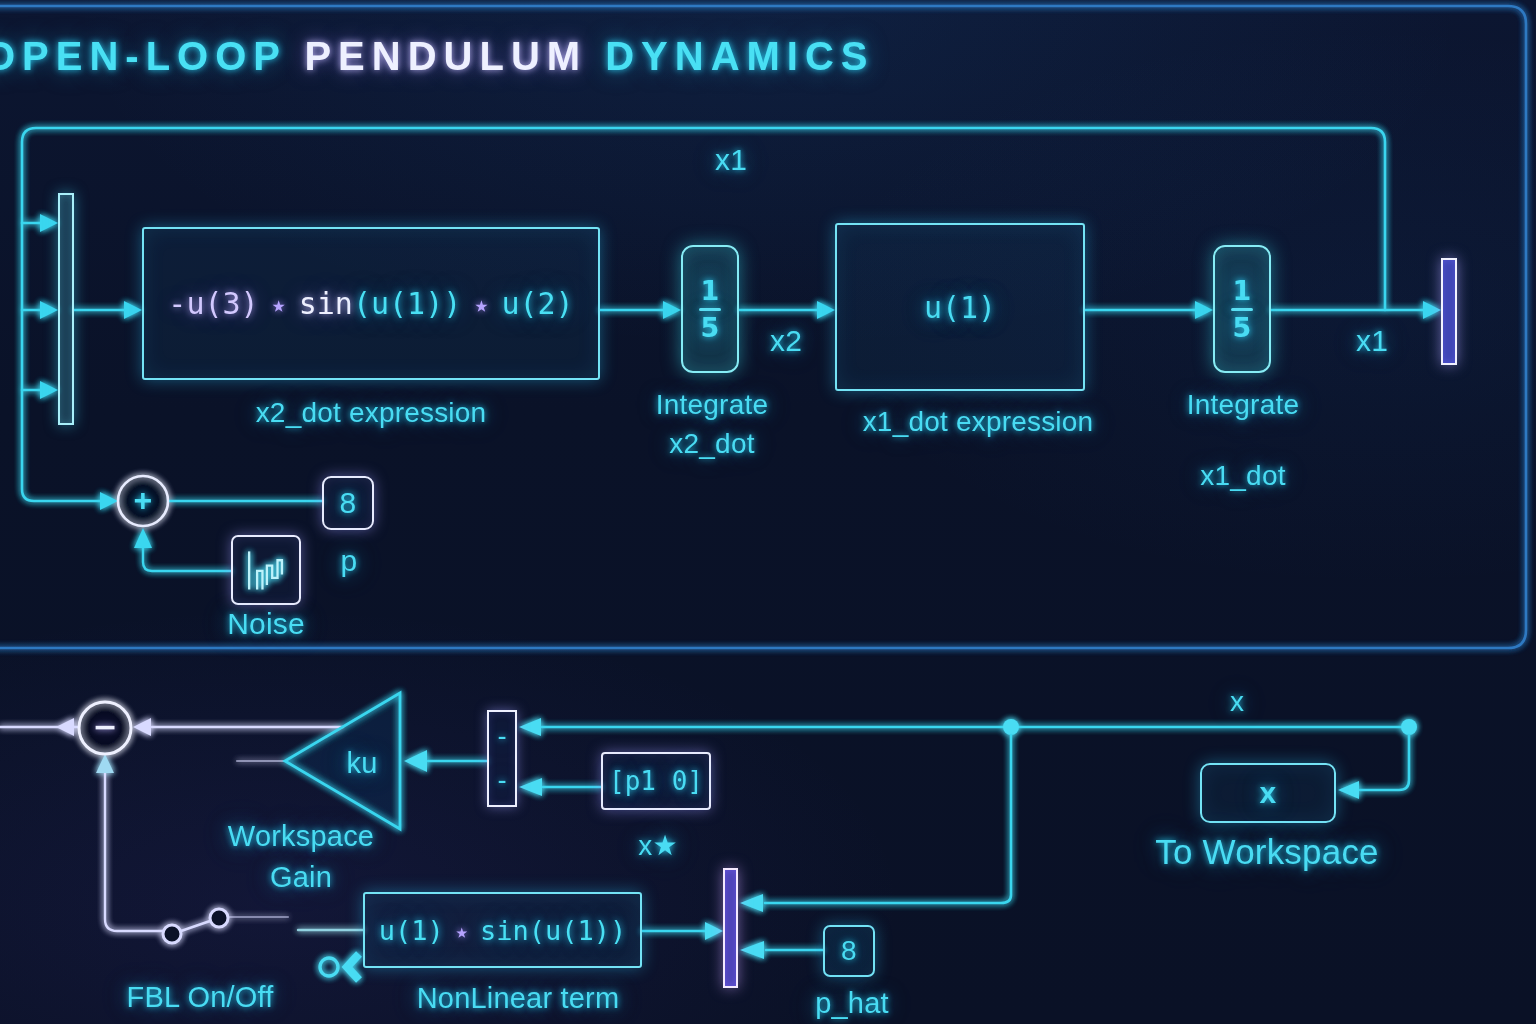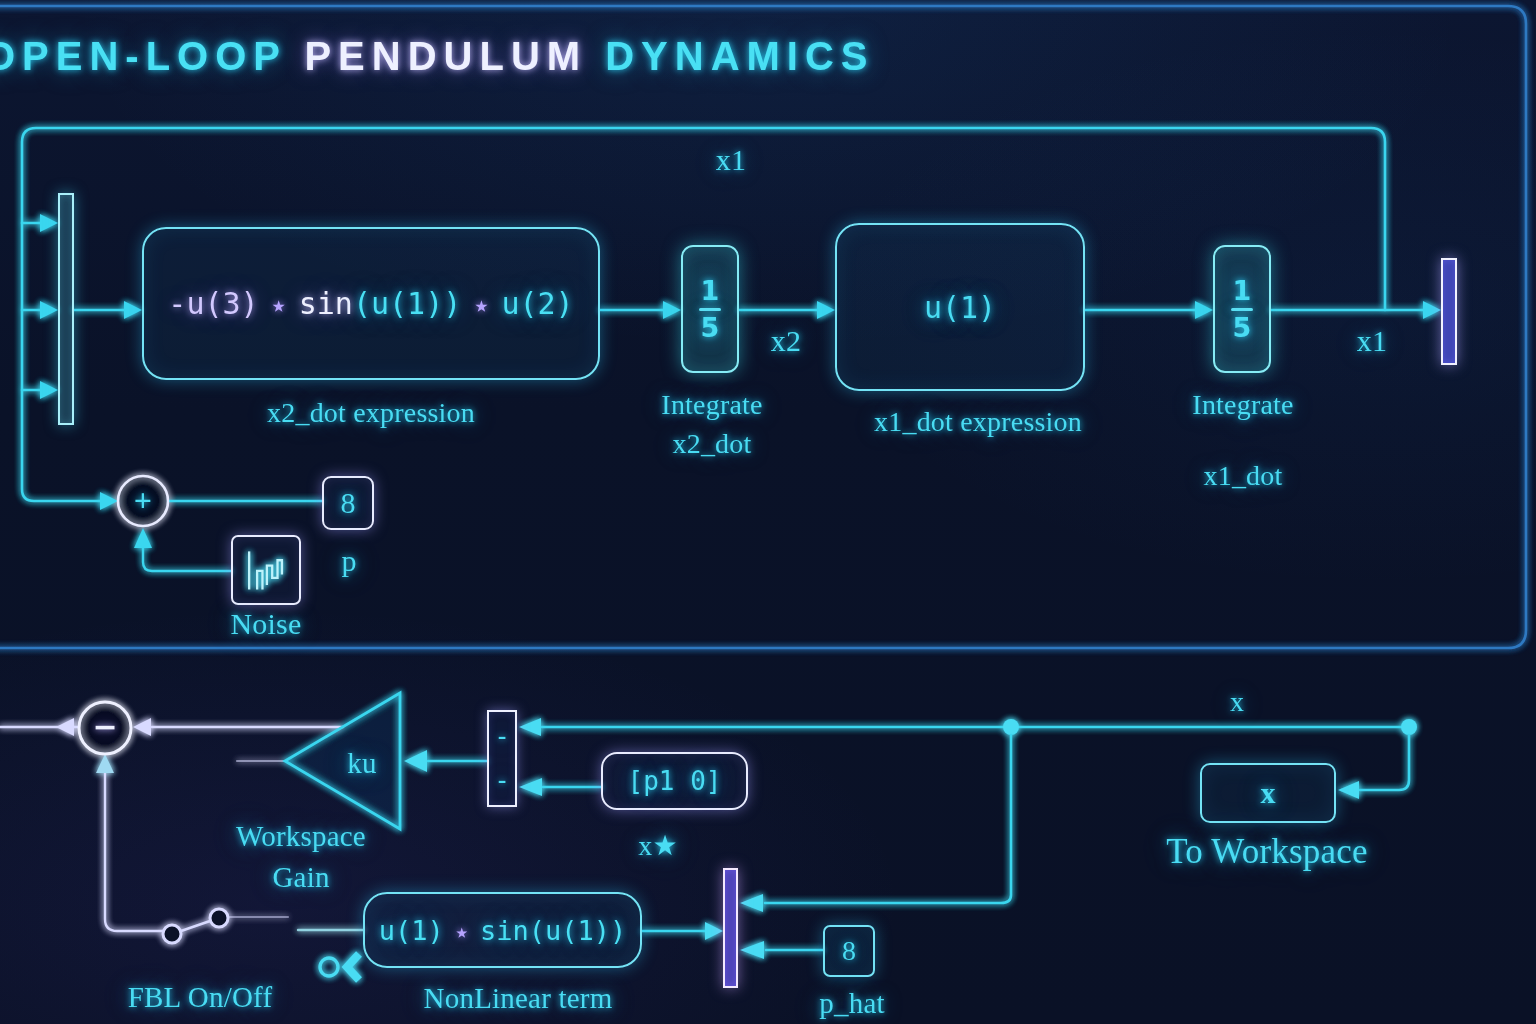--- a/index.html
+++ b/index.html
@@ -11,30 +11,30 @@
       radial-gradient(800px 400px at 90% 30%, rgba(30,90,170,0.08), rgba(0,0,0,0) 70%),
       linear-gradient(180deg,#0c1631 0%, #0a1228 40%, #0a1126 100%);
     font-family:"DejaVu Sans", sans-serif;
   }
   svg.wiring{position:absolute;left:0;top:0;width:1536px;height:1024px;}
   .ctr{position:absolute;transform:translate(-50%,-50%);white-space:nowrap;text-align:center;}
   
   .t-cy{color:#49dcf3;text-shadow:0 0 6px rgba(40,205,240,.95),0 0 18px rgba(40,190,240,.5),0 0 34px rgba(40,190,240,.3);}
   .t-wh{color:#eef0ff;text-shadow:0 0 6px rgba(190,180,255,.95),0 0 16px rgba(150,130,255,.55);}
   .mono{font-family:"DejaVu Sans Mono", monospace;}
-  .lbl{font-family:Liberation Serif, serif;letter-spacing:.2px;}
+  .lbl{font-family:Liberation Sans, sans-serif;letter-spacing:.2px;}
   
   #title{position:absolute;left:-16px;top:34px;font-family:"Liberation Sans", sans-serif;
     font-weight:bold;font-size:40px;letter-spacing:7px;white-space:nowrap;}
   .seg-cyan{color:#49e0f4;text-shadow:0 0 7px rgba(40,210,245,.95),0 0 22px rgba(40,190,240,.5);}
   .seg-white{color:#eef0ff;text-shadow:0 0 7px rgba(200,190,255,.9),0 0 20px rgba(150,130,255,.55);}
   .seg-lav{color:#d3c9ff;text-shadow:0 0 7px rgba(190,170,255,.9),0 0 18px rgba(150,120,255,.5);}
   .seg-star{color:#b7a4ff;font-size:.74em;vertical-align:.10em;text-shadow:0 0 7px rgba(170,140,255,.9);}
   
-  .block{position:absolute;box-sizing:border-box;border:2px solid #74e3f5;border-radius:24px;
+  .block{position:absolute;box-sizing:border-box;border:2px solid #74e3f5;border-radius:3px;
     display:flex;align-items:center;justify-content:center;
     background:rgba(44,116,170,.10);
     box-shadow:0 0 16px rgba(45,195,245,.40), inset 0 0 22px rgba(45,195,245,.10);}
   .block.wh{border-color:#e9ecff;background:rgba(40,64,120,.14);
     box-shadow:0 0 14px rgba(160,155,255,.5), inset 0 0 12px rgba(160,155,255,.14);}
   .block.teal{background:rgba(62,190,205,.20);border-color:#86ecf5;border-radius:12px;
     box-shadow:0 0 18px rgba(52,210,225,.5), inset 0 0 16px rgba(52,210,225,.22);}
   .bar{position:absolute;box-sizing:border-box;border:2px solid #a9f0fa;
     background:rgba(72,190,215,.24);box-shadow:0 0 14px rgba(60,210,240,.5), inset 0 0 8px rgba(120,230,250,.25);}
   .bar.indigo{border-color:#f1f1ff;background:#3c43b0;
@@ -216,21 +216,21 @@
 
 <div class="ctr lbl t-cy" style="left:362px;top:763px;font-size:29px;">ku</div>
 <div class="ctr lbl t-cy" style="left:301px;top:836px;font-size:29px;">Workspace</div>
 <div class="ctr lbl t-cy" style="left:301px;top:877px;font-size:29px;">Gain</div>
 
 <div class="bar dark subbar" style="left:487px;top:710px;width:30px;height:97px;">
   <span class="mono t-cy" style="font-size:26px;line-height:.8;">-</span>
   <span class="mono t-cy" style="font-size:26px;line-height:.8;">-</span>
 </div>
 
-<div class="block wh" style="left:601px;top:752px;width:147px;height:58px;border-radius:16px;">
+<div class="block wh" style="left:601px;top:752px;width:110px;height:58px;border-radius:4px;">
   <span class="mono t-cy" style="font-size:26px;">[p1 0]</span>
 </div>
 <div class="ctr lbl t-cy" style="left:658px;top:845px;font-size:28px;">x★</div>
 
 <div class="ctr lbl t-cy" style="left:1237px;top:702px;font-size:28px;">x</div>
 
 <div class="block" style="left:1200px;top:763px;width:136px;height:60px;border-radius:10px;">
   <span class="lbl t-cy" style="font-size:30px;font-weight:bold;">x</span>
 </div>
 <div class="ctr lbl t-cy" style="left:1267px;top:852px;font-size:35px;">To Workspace</div>

